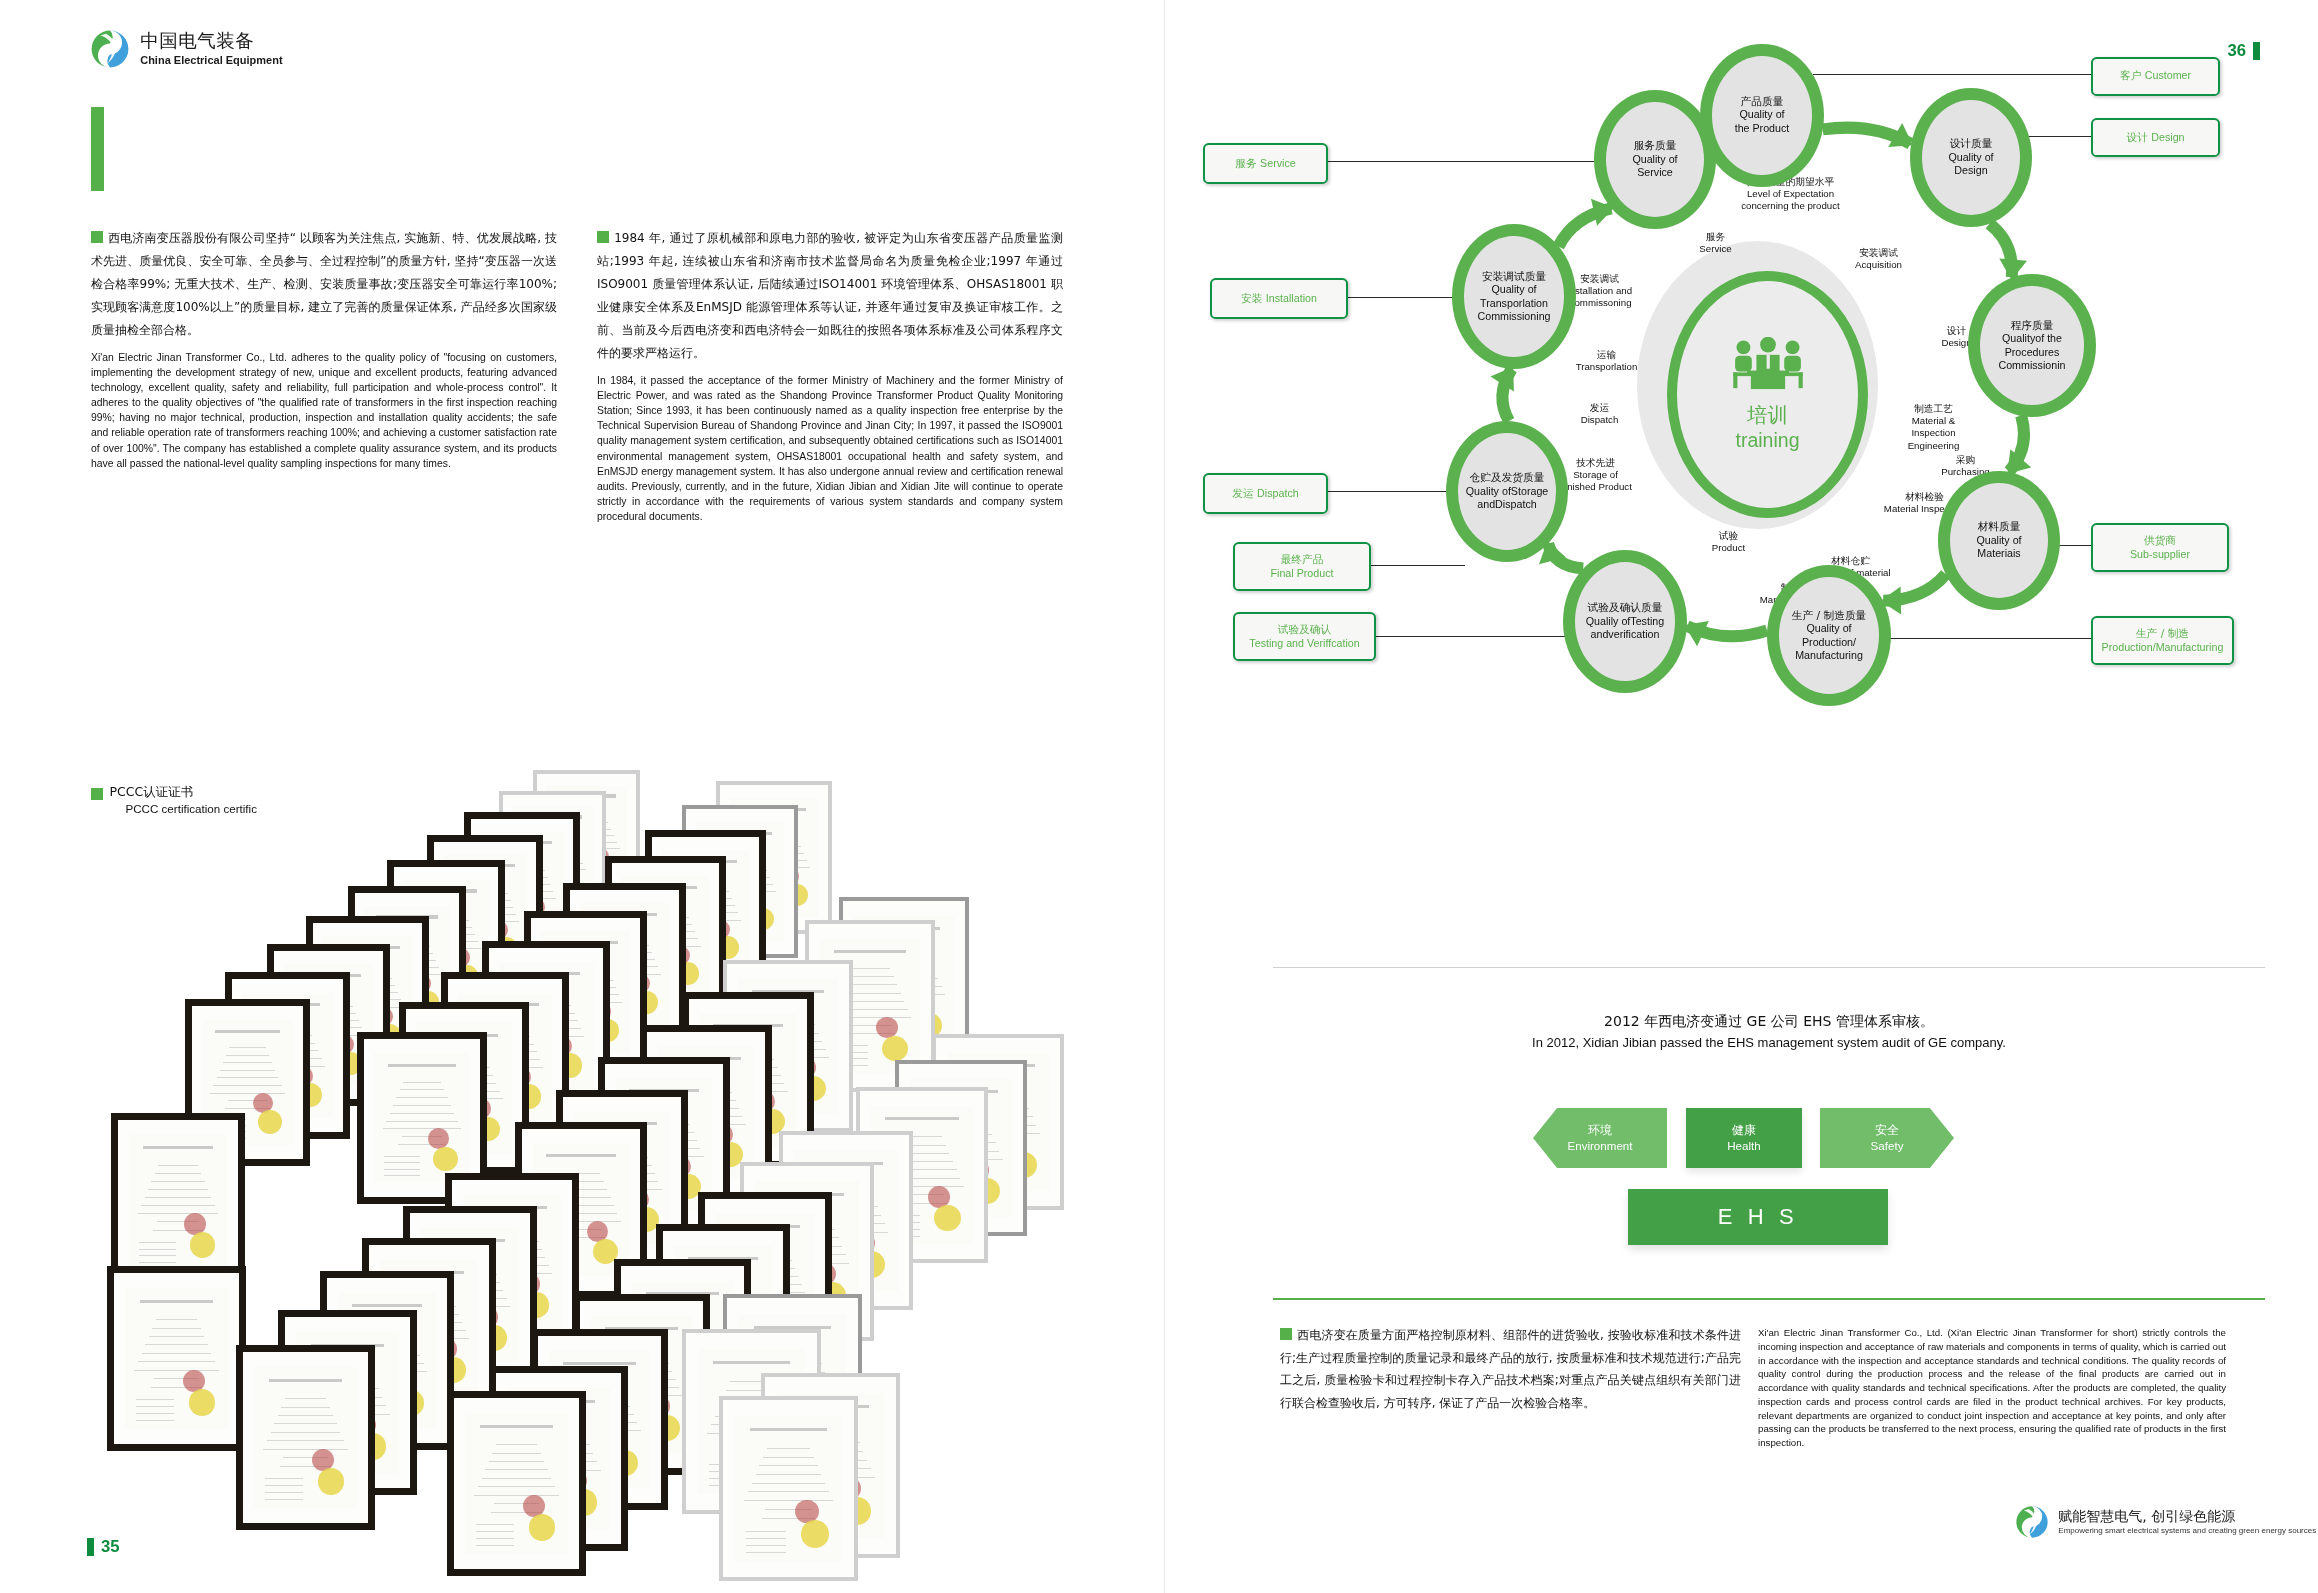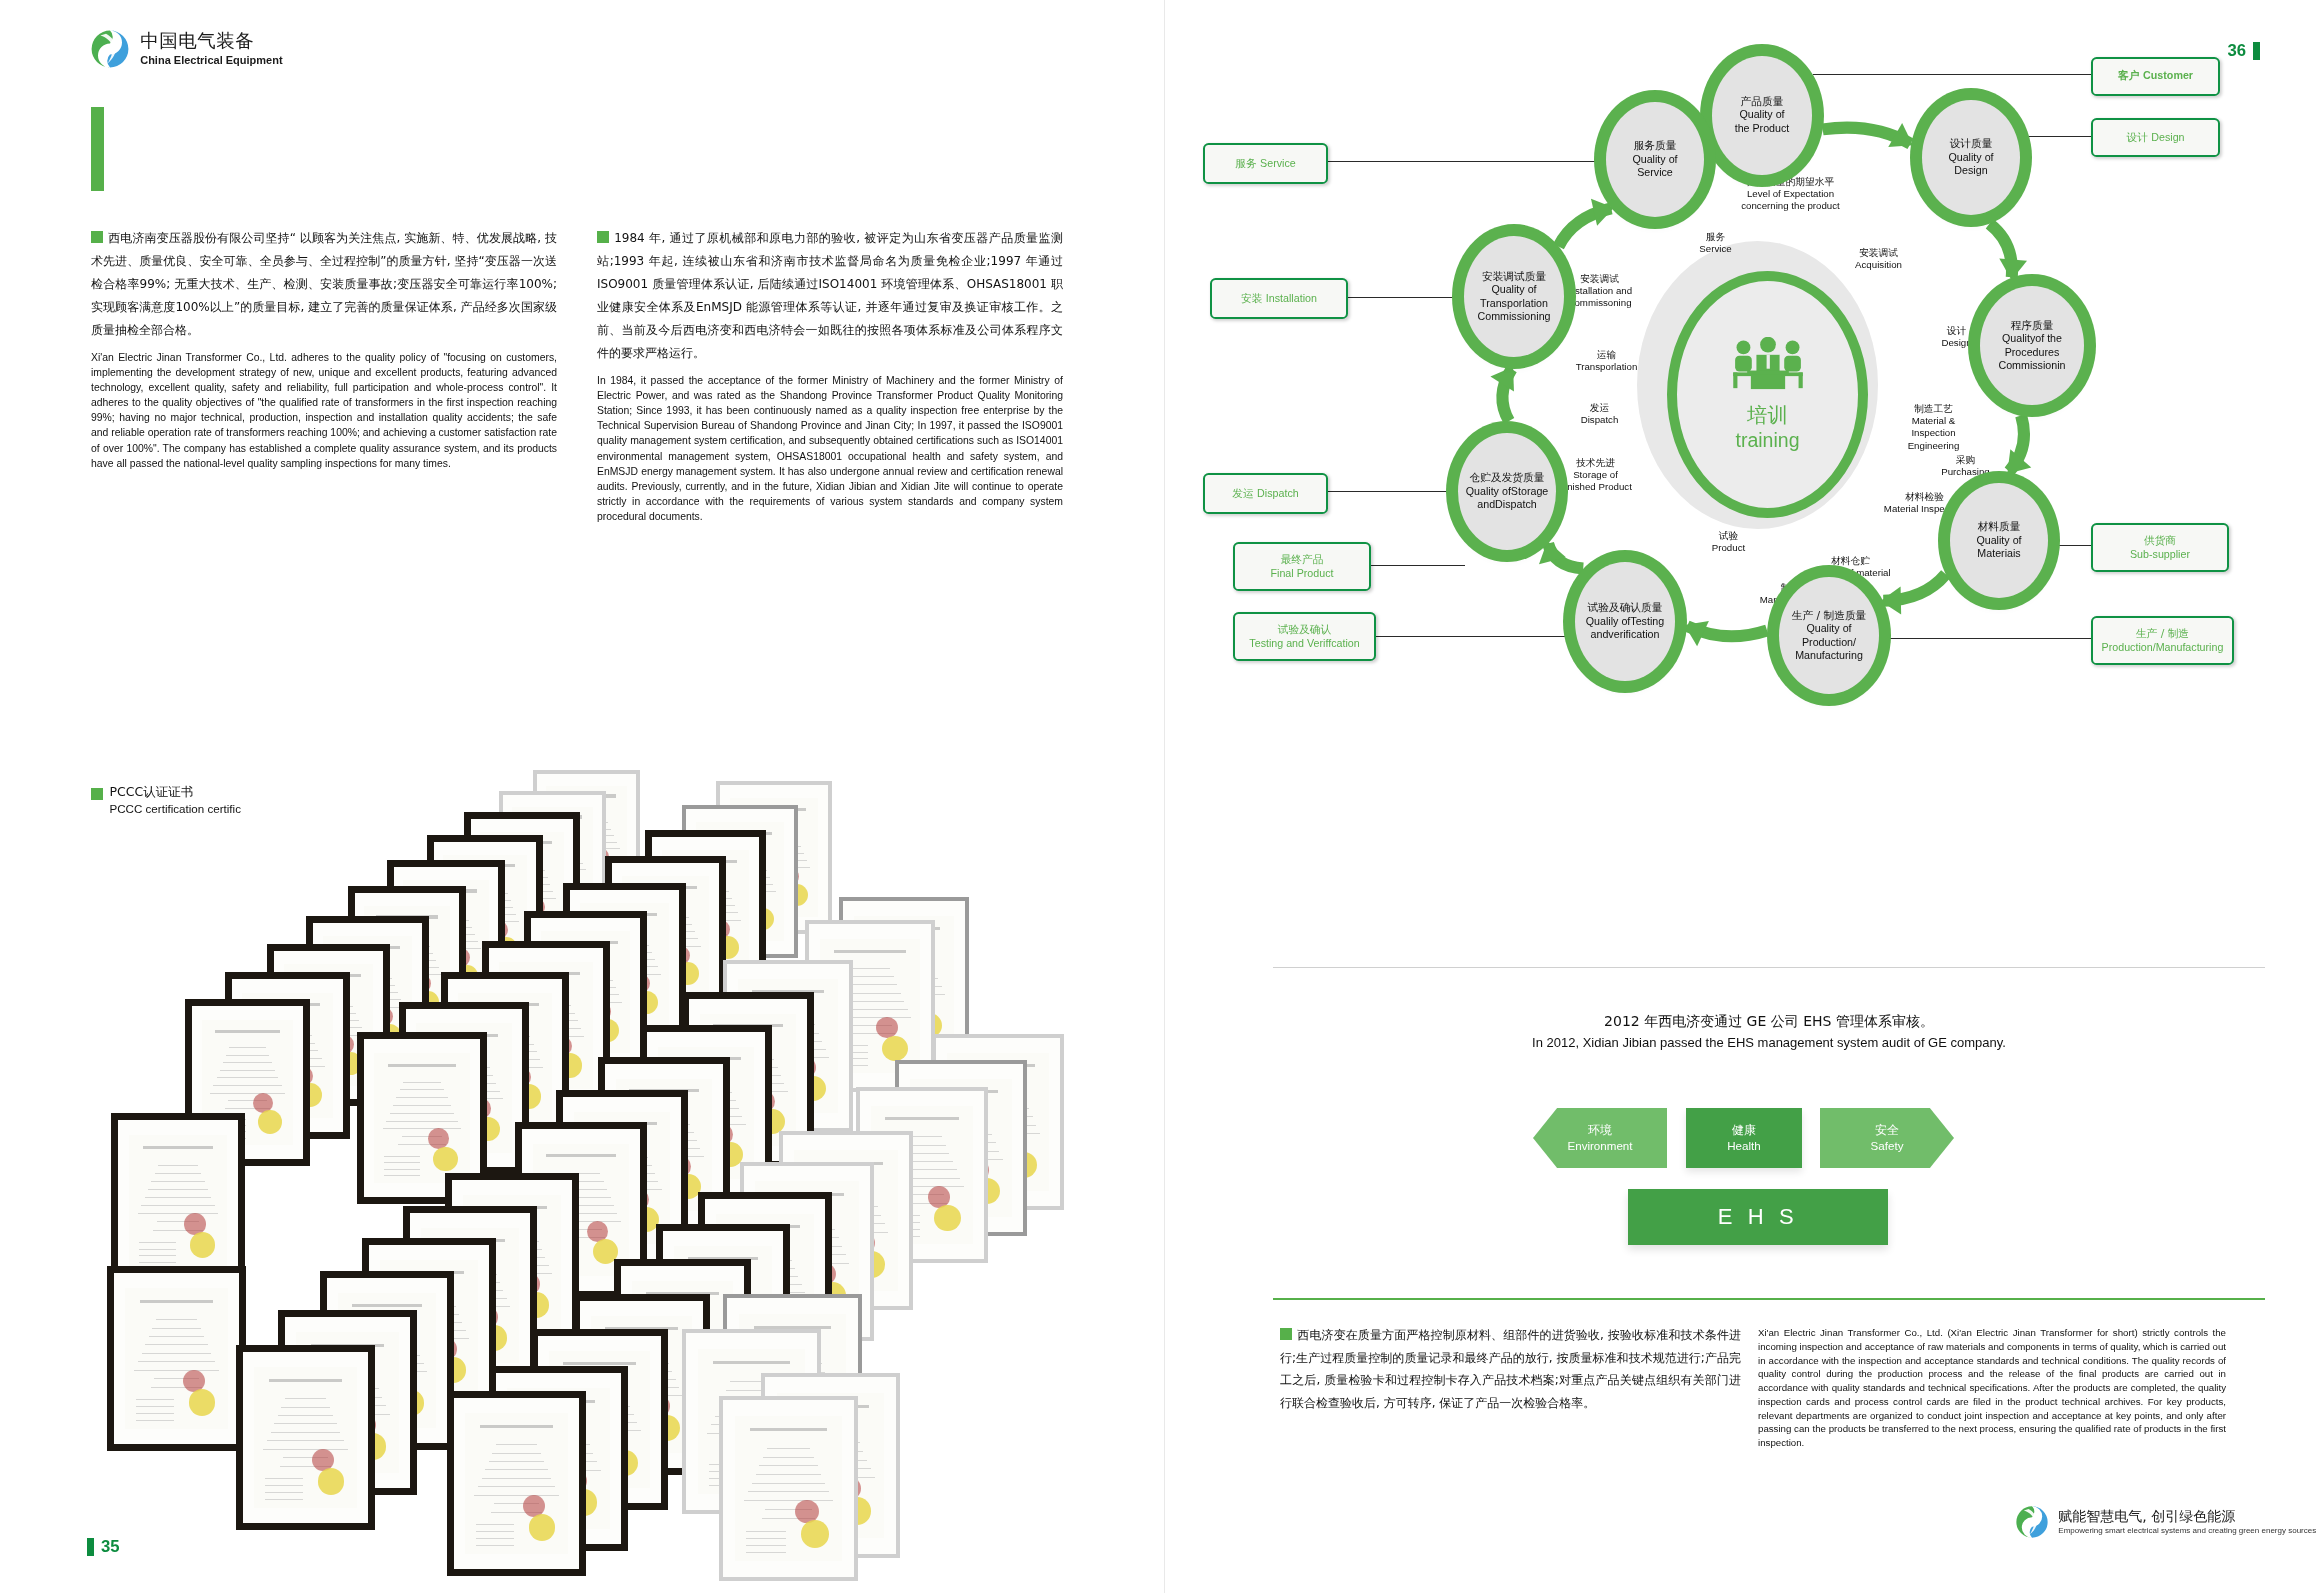--- a/index.html
+++ b/index.html
@@ -33,21 +33,21 @@
   .col.c1{left:91px;top:227px;}
   .col.c2{left:597px;top:227px;}
   .para-cn{font-size:12px;line-height:1.92;color:#111;font-family:"DejaVu Sans",sans-serif;text-align:justify;}
   .para-en{font-size:10.4px;line-height:1.46;color:#111;text-align:justify;margin-top:7.4px;font-family:"Liberation Sans",sans-serif;}
   .sq{display:inline-block;width:11.6px;height:11.6px;background:#56b04a;vertical-align:-0.9px;margin-right:5.6px;}
 
   
   .cert-label{position:absolute;display:flex;align-items:flex-start;gap:6.5px;}
   .cert-label .sqm{width:12px;height:12px;background:#56b04a;margin-top:3.7px;flex:none;}
   .cert-label .txt .l1{font-size:12.5px;color:#111;font-family:"DejaVu Sans",sans-serif;line-height:1.35;}
-  .cert-label .txt .l2{font-size:11.6px;color:#111;line-height:1.35;}
+  .cert-label .txt .l2{font-size:11.6px;color:#111;line-height:1.35;margin-left:16px;}
 
   .cert{position:absolute;background:#fdfdfb;box-sizing:border-box;}
   .cert .inner{position:absolute;inset:9%;background:#fbfbf7;overflow:hidden;}
   .cert .ln{position:absolute;background:#b9b9b9;height:0.9px;opacity:.55;}
   .cert .hdr{position:absolute;background:#9a9a9a;height:3.2px;opacity:.5;}
   .cert .seal{position:absolute;border-radius:50%;opacity:.55;}
   .cert .gold{position:absolute;border-radius:50%;background:#e8d64c;opacity:.85;}
   .cert.dark{border:7.4px solid #1c1711;}
   .cert.grey{border:4.6px solid #9a9a9a;}
   .cert.lite{border:4.2px solid #cfcfcf;}
@@ -1374,21 +1374,21 @@
           <div class="en">Installation and</div>
           <div class="en">Commissoning</div>
         </div>
         <div class="edge-label" style="left: 468px; top: 194px; width: 121px; z-index: 30;">
           <div>服务</div>
           <div class="en">Service</div>
         </div>
       </div>
     <div id="tags">
         <div class="leader" style="left: 626px; top: 37px; width: 278px; z-index: 20;"></div>
-        <div class="tag" style="left: 904px; top: 19.5px; width: 125px; height: 35px; z-index: 50; font-weight: bold;">
+        <div class="tag" style="left: 904px; top: 19.5px; width: 125px; height: 35px; z-index: 50;">
           <div class="tt"><span>客户</span> <span class="en">Customer</span></div>
         </div>
         <div class="leader" style="left: 835px; top: 99px; width: 70px; z-index: 20;"></div>
         <div class="tag" style="left: 904px; top: 81px; width: 125px; height: 35px; z-index: 50;">
           <div class="tt"><span>设计</span> <span class="en">Design</span></div>
         </div>
         <div class="leader" style="left: 863px; top: 508px; width: 41px; z-index: 20;"></div>
         <div class="tag" style="left: 904px; top: 486px; width: 134px; height: 45px; z-index: 50;">
           <div class="tt">
             <div>供货商</div>

